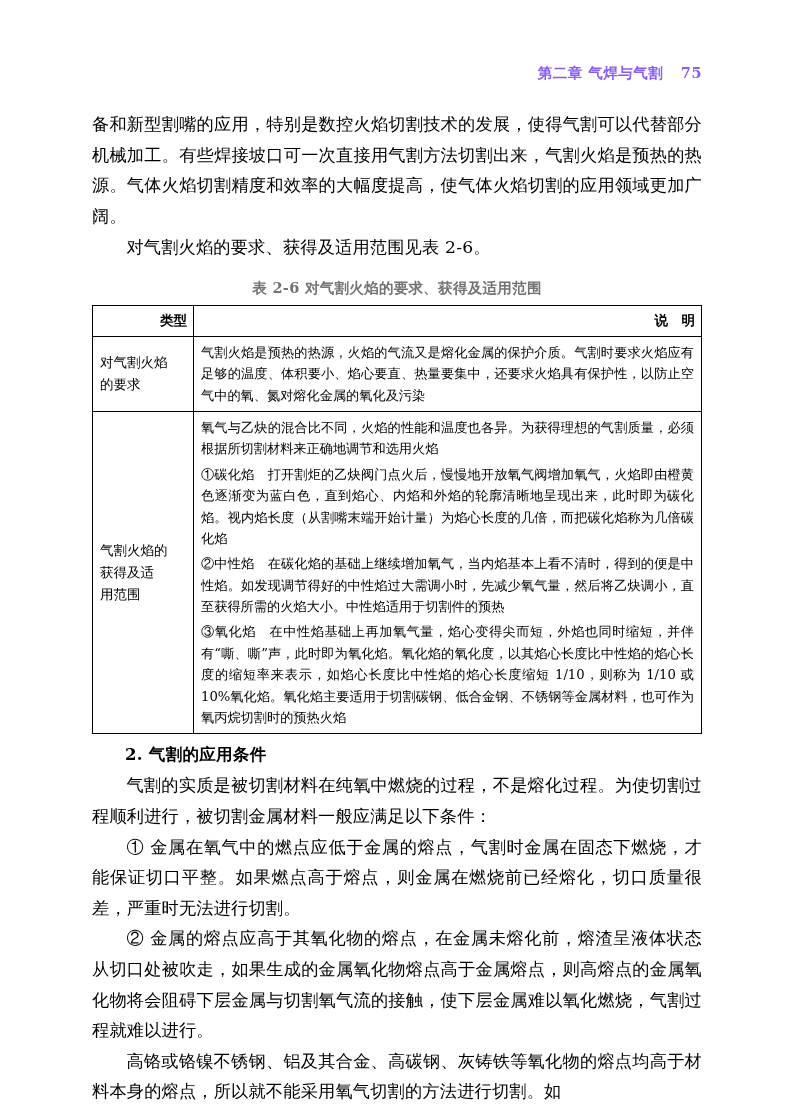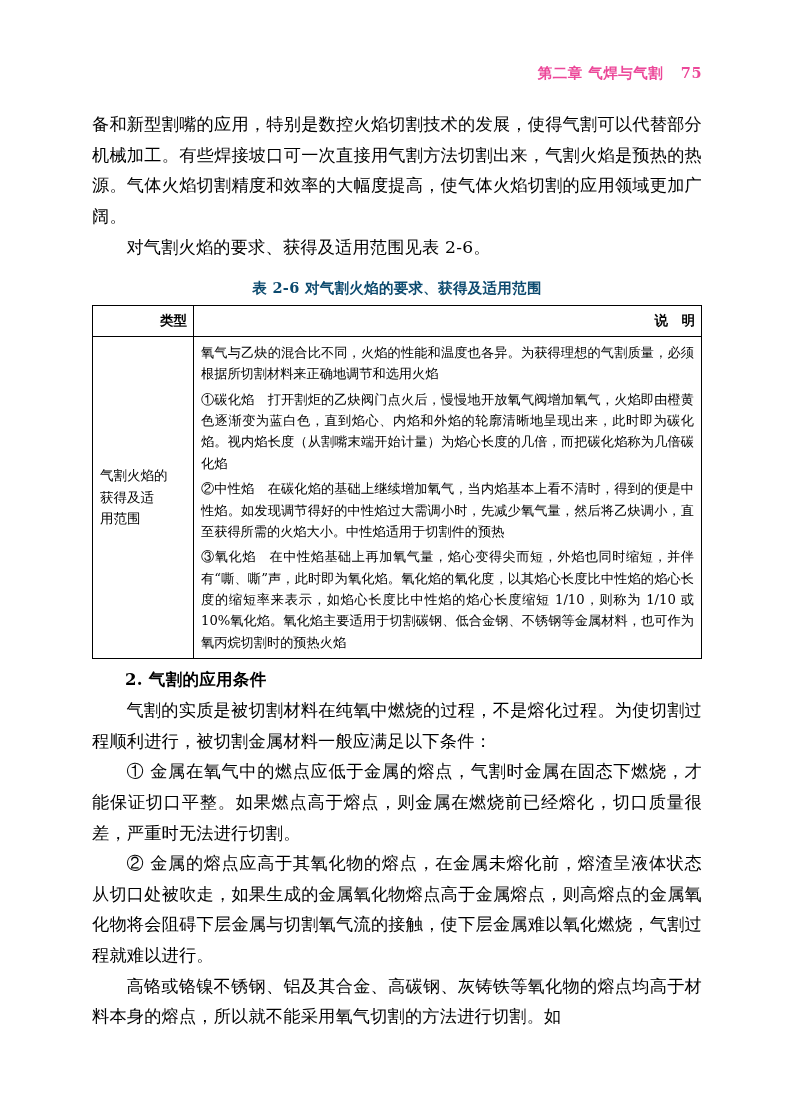--- a/index.html
+++ b/index.html
@@ -22,21 +22,21 @@
   .content {
     position: absolute;
     left: 92px;
     top: 64px;
     width: 610px;
   }
   .header {
     text-align: right;
     font-size: 14.5px;
     letter-spacing: 0.5px;
-    color: #ec4899;
+    color: #8b5cf6;
     margin-bottom: 26px;
     font-weight: bold;
   }
   .header .folio {
     margin-left: 12px;
     font-family: "DejaVu Serif", "Liberation Serif", serif;
     font-weight: bold;
   }
   p.body {
     font-size: 17.2px;
@@ -51,21 +51,21 @@
     text-indent: 2em;
   }
   p.tight {
     margin-top: 1px;
   }
   .table-caption {
     text-align: center;
     font-size: 14.5px;
     font-weight: bold;
     margin: 16px 0 7px 0;
-    color: #0c4a6e;
+    color: #737373;
     letter-spacing: 0.3px;
   }
   table.tbl {
     border-collapse: collapse;
     width: 100%;
     font-size: 13.2px;
     color: #000;
   }
   table.tbl td, table.tbl th {
     border: 1px solid #000;
@@ -127,20 +127,29 @@
     <table class="tbl">
       <thead>
         <tr>
           <th class="label-cell">类型</th>
           <th>说　明</th>
         </tr>
       </thead>
       <tbody>
         <tr>
           <td class="label-cell">
+            <div>对气割火焰</div>
+              <div>的要求</div>
+          </td>
+          <td class="desc-cell">
+            <p>气割火焰是预热的热源，火焰的气流又是熔化金属的保护介质。气割时要求火焰应有足够的温度、体积要小、焰心要直、热量要集中，还要求火焰具有保护性，以防止空气中的氧、氮对熔化金属的氧化及污染</p>
+          </td>
+        </tr>
+        <tr>
+          <td class="label-cell">
             <div>气割火焰的</div>
               <div>获得及适</div>
               <div>用范围</div>
           </td>
           <td class="desc-cell">
             <p>氧气与乙炔的混合比不同，火焰的性能和温度也各异。为获得理想的气割质量，必须根据所切割材料来正确地调节和选用火焰</p>
             <p>①碳化焰　打开割炬的乙炔阀门点火后，慢慢地开放氧气阀增加氧气，火焰即由橙黄色逐渐变为蓝白色，直到焰心、内焰和外焰的轮廓清晰地呈现出来，此时即为碳化焰。视内焰长度（从割嘴末端开始计量）为焰心长度的几倍，而把碳化焰称为几倍碳化焰</p>
             <p>②中性焰　在碳化焰的基础上继续增加氧气，当内焰基本上看不清时，得到的便是中性焰。如发现调节得好的中性焰过大需调小时，先减少氧气量，然后将乙炔调小，直至获得所需的火焰大小。中性焰适用于切割件的预热</p>
             <p>③氧化焰　在中性焰基础上再加氧气量，焰心变得尖而短，外焰也同时缩短，并伴有“嘶、嘶”声，此时即为氧化焰。氧化焰的氧化度，以其焰心长度比中性焰的焰心长度的缩短率来表示，如焰心长度比中性焰的焰心长度缩短 1/10，则称为 1/10 或 10%氧化焰。氧化焰主要适用于切割碳钢、低合金钢、不锈钢等金属材料，也可作为氧丙烷切割时的预热火焰</p>
           </td>

